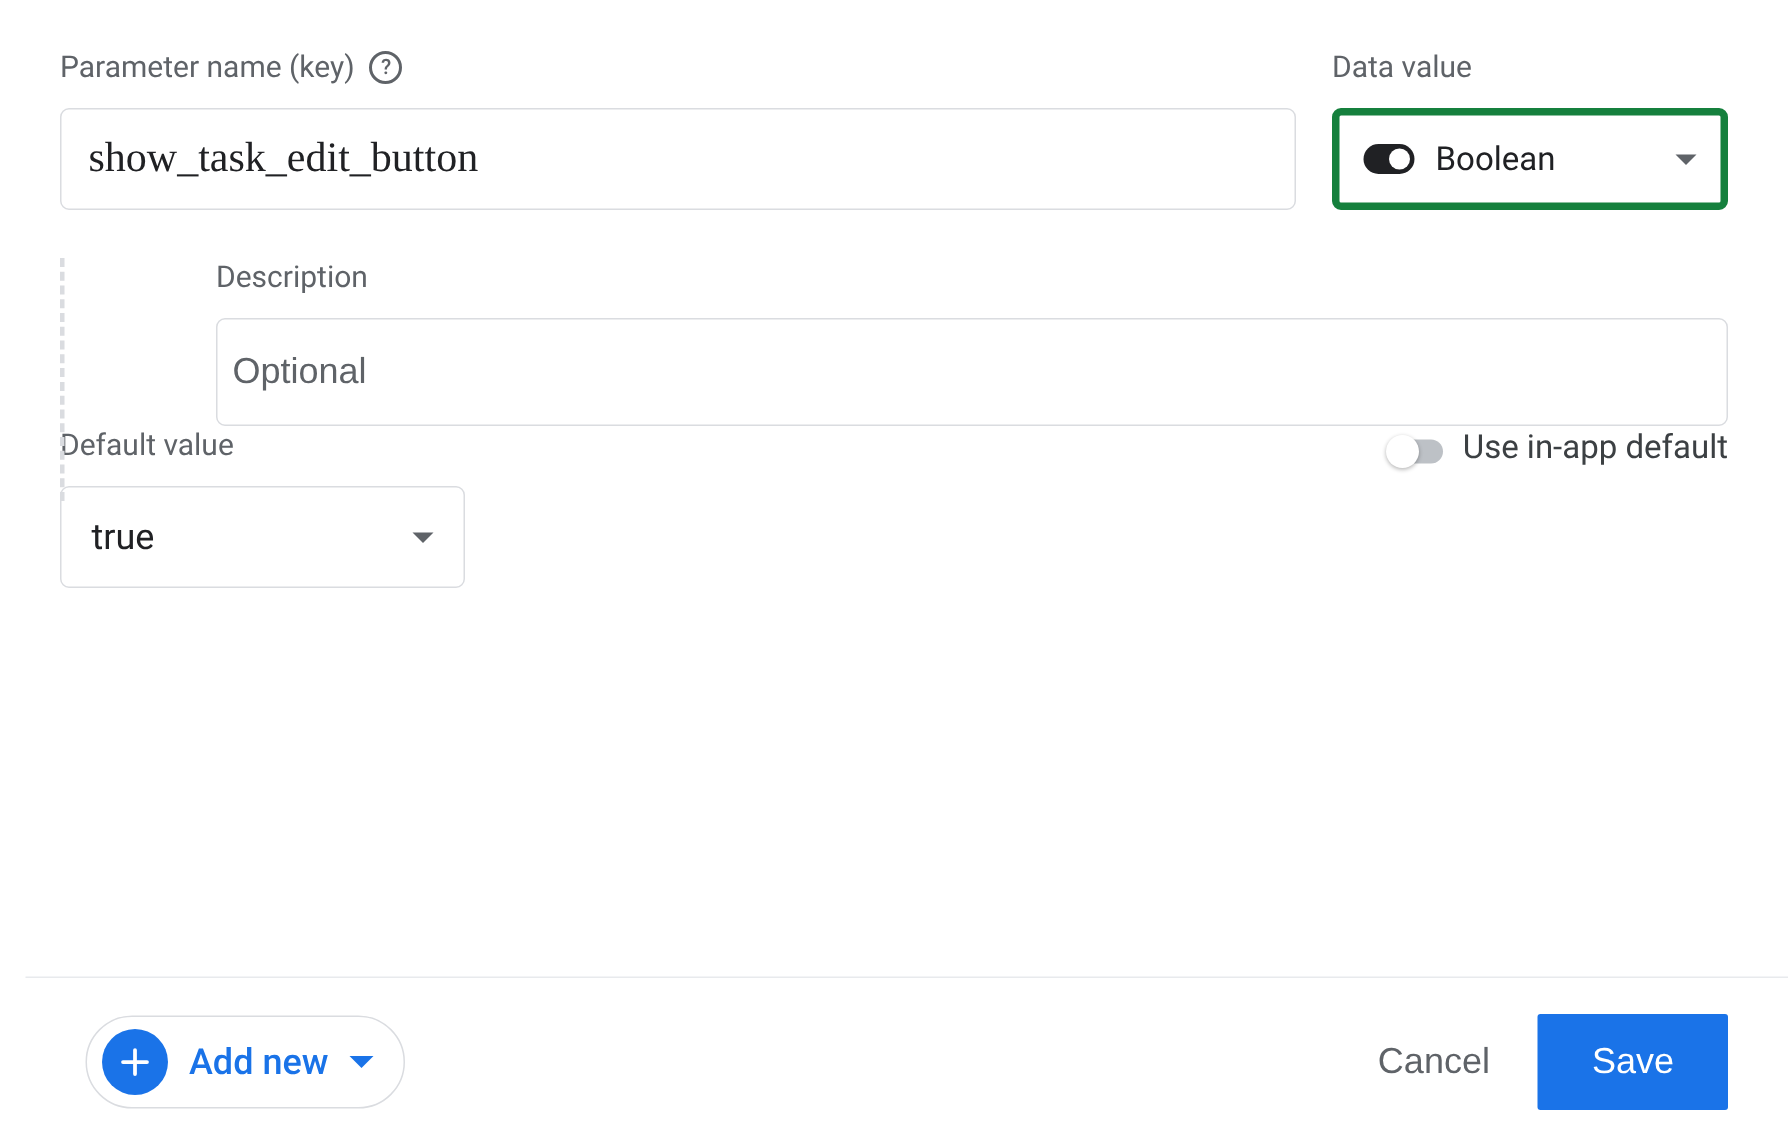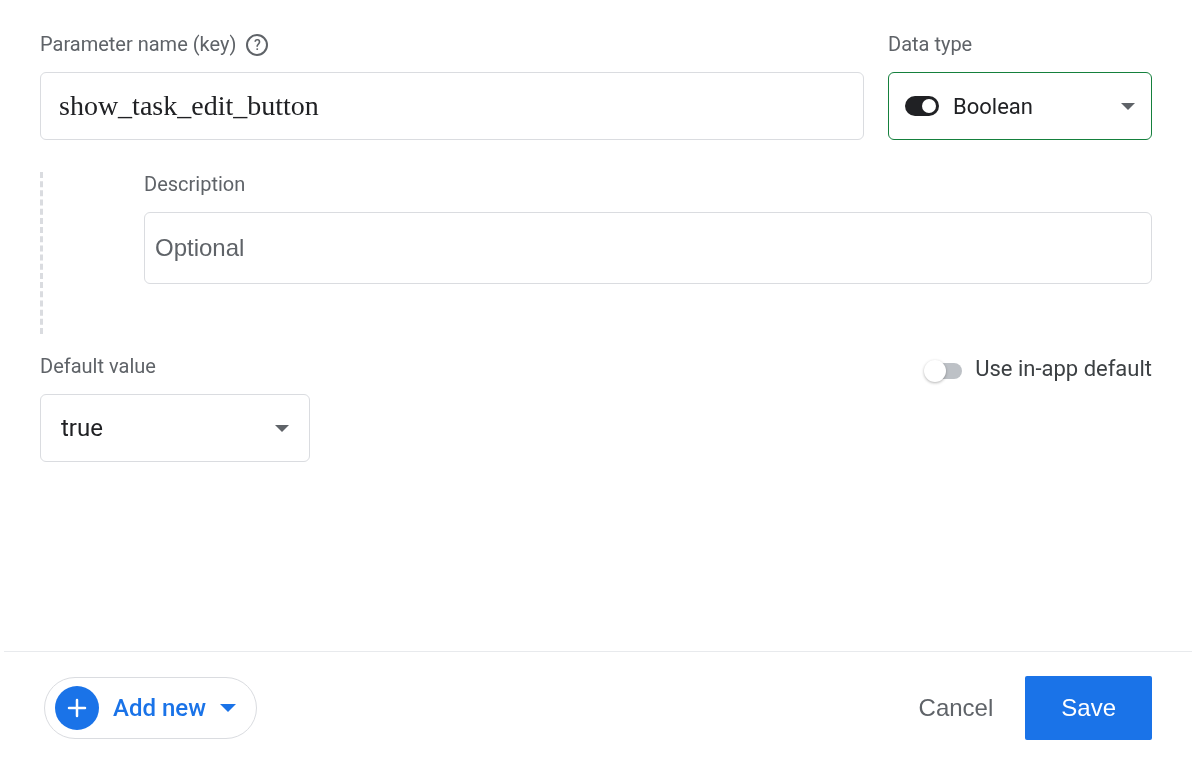--- a/index.html
+++ b/index.html
@@ -56,21 +56,21 @@
       border-radius: 6px;
       padding: 0 18px;
       font-size: 28px;
       font-family: Liberation Serif, serif;
       color: #202124;
       outline: none;
     }
     .data-type-select {
       width: 100%;
       height: 68px;
-      border: 1px solid #15803d;
+      border: 5px solid #15803d;
       border-radius: 6px;
       display: flex;
       align-items: center;
       padding: 0 16px;
       gap: 14px;
       cursor: pointer;
       background: #fff;
       justify-content: flex-end;
     }
     .toggle-pill {
@@ -129,21 +129,20 @@
       border-radius: 6px;
       padding: 0 10px;
       font-size: 24px;
       color: #5f6368;
       outline: none;
     }
     .description-input::placeholder {
       color: #5f6368;
     }
     .default-value-row {
-      margin-top: 70px;
       display: flex;
       justify-content: space-between;
       align-items: flex-start;
     }
     .default-value-section {
     }
     .default-select {
       width: 270px;
       height: 68px;
       border: 1px solid #dadce0;
@@ -191,21 +190,21 @@
       left: 0;
       box-shadow: 0 1px 3px rgba(0,0,0,0.3);
     }
     .use-inapp-label {
       font-size: 22px;
       color: #3c4043;
     }
     .footer {
       position: absolute;
       bottom: 0;
-      left: 4px;
+      left: 17px;
       right: 0;
       border-top: 1px solid #e8eaed;
       padding: 24px 40px;
       display: flex;
       justify-content: space-between;
       align-items: center;
     }
     .add-new-btn {
       display: flex;
       align-items: center;
@@ -272,21 +271,21 @@
   <div class="top-row">
     <div class="param-name-section">
       <div class="field-label">
         <span>Parameter name (key)</span>
         <span class="help-icon">?</span>
       </div>
       <input type="text" class="text-input" value="show_task_edit_button" style="">
     </div>
     <div class="data-type-section">
       <div class="field-label">
-        <span>Data type</span>
+        <span>Data value</span>
       </div>
       <div class="data-type-select">
         <span class="toggle-pill"></span>
         <span class="data-type-text">Boolean</span>
         <span class="dropdown-arrow"></span>
       </div>
     </div>
   </div>
 
   <div class="description-section">

